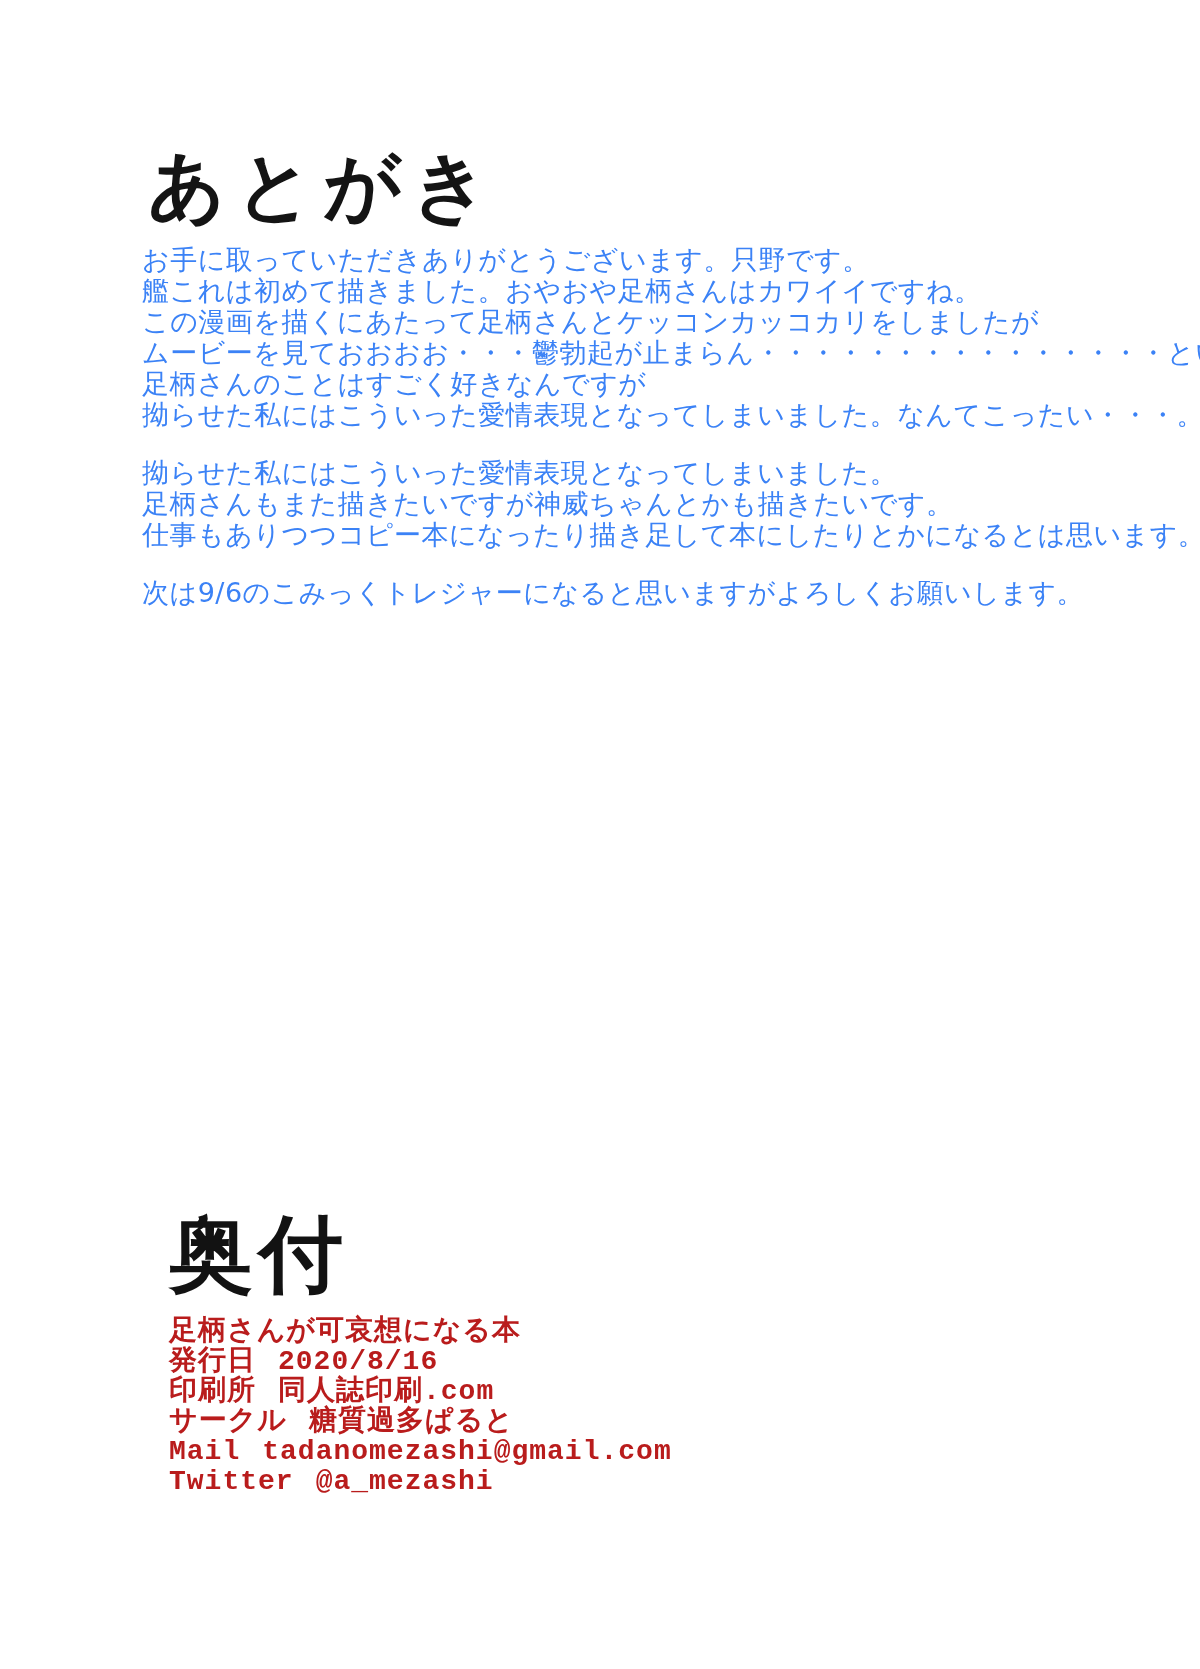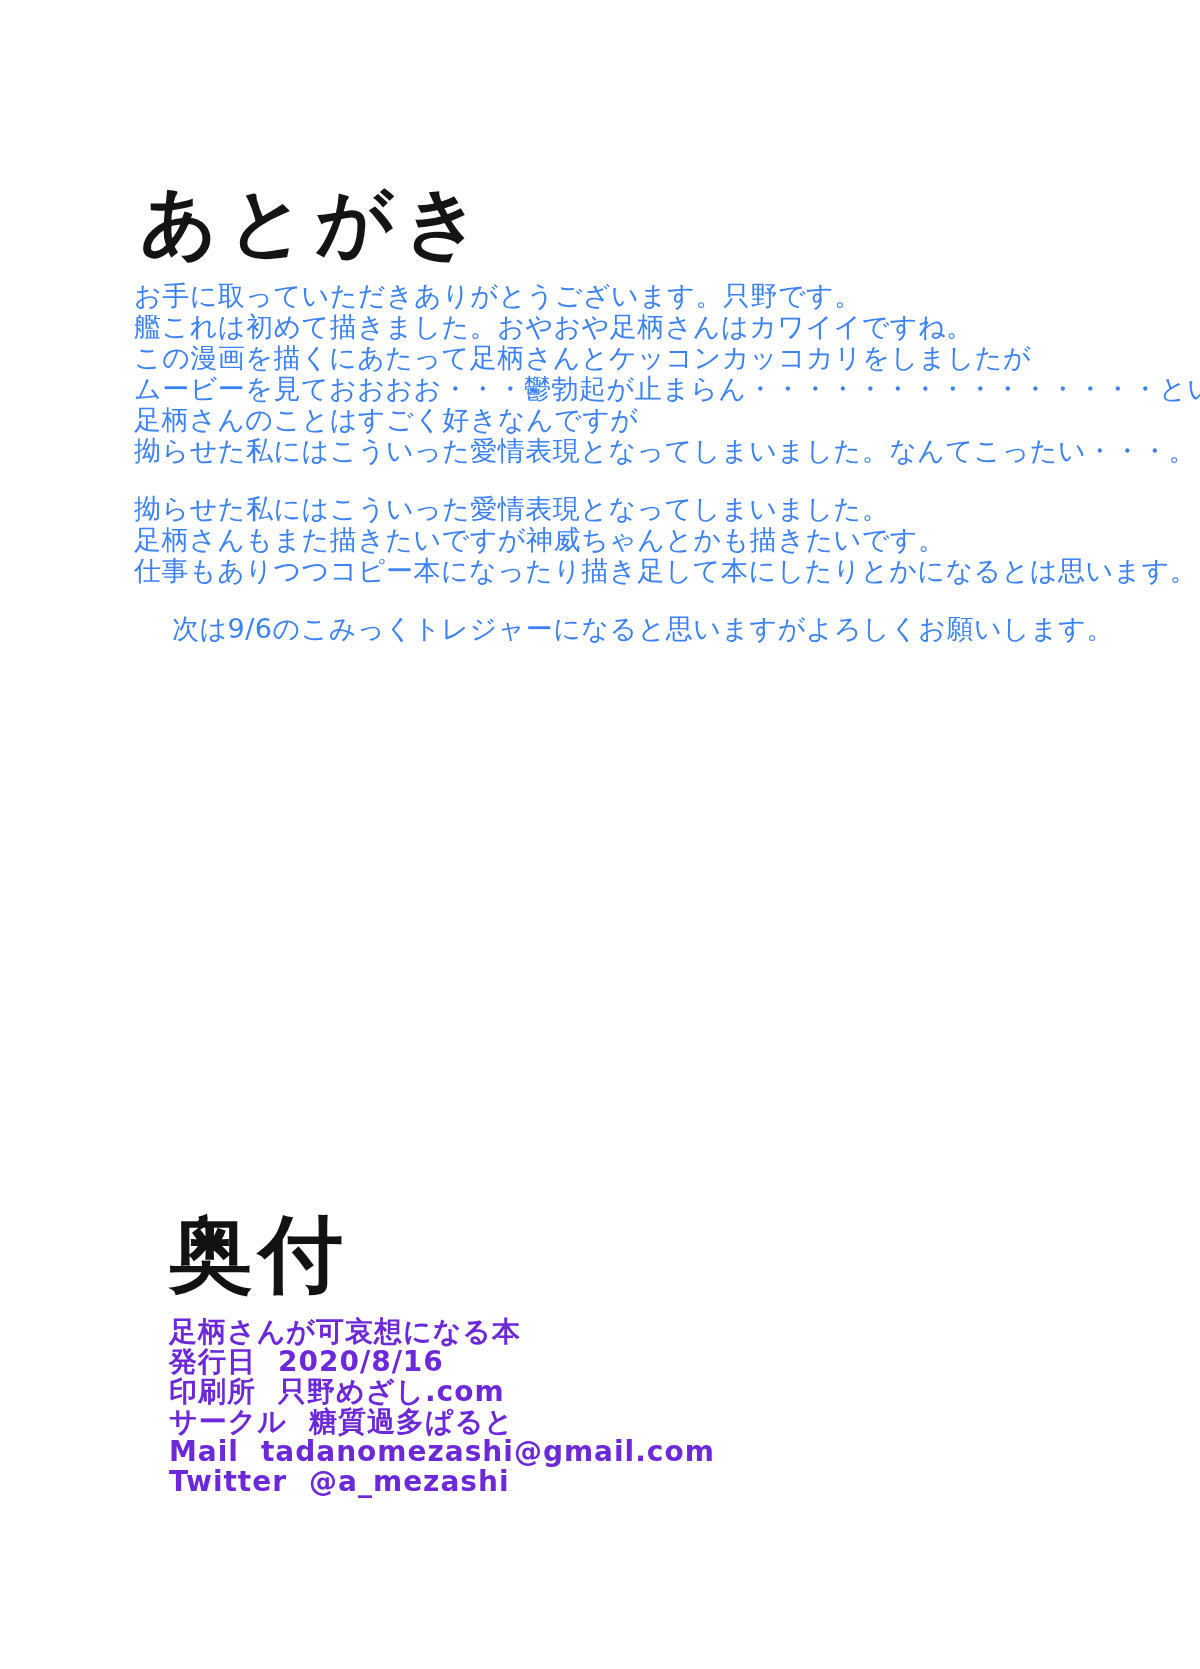--- a/index.html
+++ b/index.html
@@ -13,43 +13,42 @@
     height: 1669px;
     background: #ffffff;
     color: #111111;
     font-family: "DejaVu Sans", "Liberation Sans", sans-serif;
     overflow: hidden;
   }
 
   
   .afterword {
     position: absolute;
-    left: 134px;
+    left: 142px;
     top: 148px;
     width: 980px;
-    margin-top: 36px;
   }
   .afterword-heading {
     margin: 0 0 20px 6px;
     font-family: "DejaVu Serif", "Liberation Serif", serif;
     font-size: 76px;
     font-weight: 700;
     line-height: 1.0;
     letter-spacing: 10px;
     color: #141414;
   }
   .afterword-body p {
     margin: 0 0 27px 0;
     font-size: 27px;
     line-height: 31px;
     font-weight: 500;
     letter-spacing: 0.5px;
     color: #3b82f6;
   }
-  .afterword-body p:last-child { margin-bottom: 0; text-align: right; }
+  .afterword-body p:last-child { margin-bottom: 0; }
   .text-line { display: block; white-space: nowrap; }
 
   
   .colophon {
     position: absolute;
     left: 156px;
     top: 1216px;
     width: 900px;
     margin-left: 13px;
   }
@@ -60,21 +59,22 @@
     line-height: 0.92;
     letter-spacing: 6px;
     color: #121212;
   }
   .colophon-body {
     margin-left: 0px;
     font-size: 28px;
     line-height: 30px;
     font-weight: 600;
     letter-spacing: 1px;
-    color: #6d28d9;
+    color: #b91c1c;
+    font-family: Liberation Mono, monospace;
   }
   .colophon-line { display: block; white-space: nowrap; }
   .colophon-row { display: block; white-space: nowrap; }
   .colophon-label {
     display: inline-block;
     margin-right: 22px;
   }
   .colophon-value { display: inline; }
 </style>
 </head>
@@ -109,21 +109,21 @@
     <h2 class="colophon-heading">奥付</h2>
 
     <div class="colophon-body">
       <span class="colophon-line">足柄さんが可哀想になる本</span>
 
       <span class="colophon-row">
         <span class="colophon-label">発行日</span><span class="colophon-value">2020/8/16</span>
       </span>
 
       <span class="colophon-row">
-        <span class="colophon-label">印刷所</span><span class="colophon-value">只野めざし.com</span>
+        <span class="colophon-label">印刷所</span><span class="colophon-value">同人誌印刷.com</span>
       </span>
 
       <span class="colophon-row">
         <span class="colophon-label">サークル</span><span class="colophon-value">糖質過多ぱると</span>
       </span>
 
 
       <span class="colophon-row">
         <span class="colophon-label">Mail</span><span class="colophon-value">tadanomezashi@gmail.com</span>
       </span>

